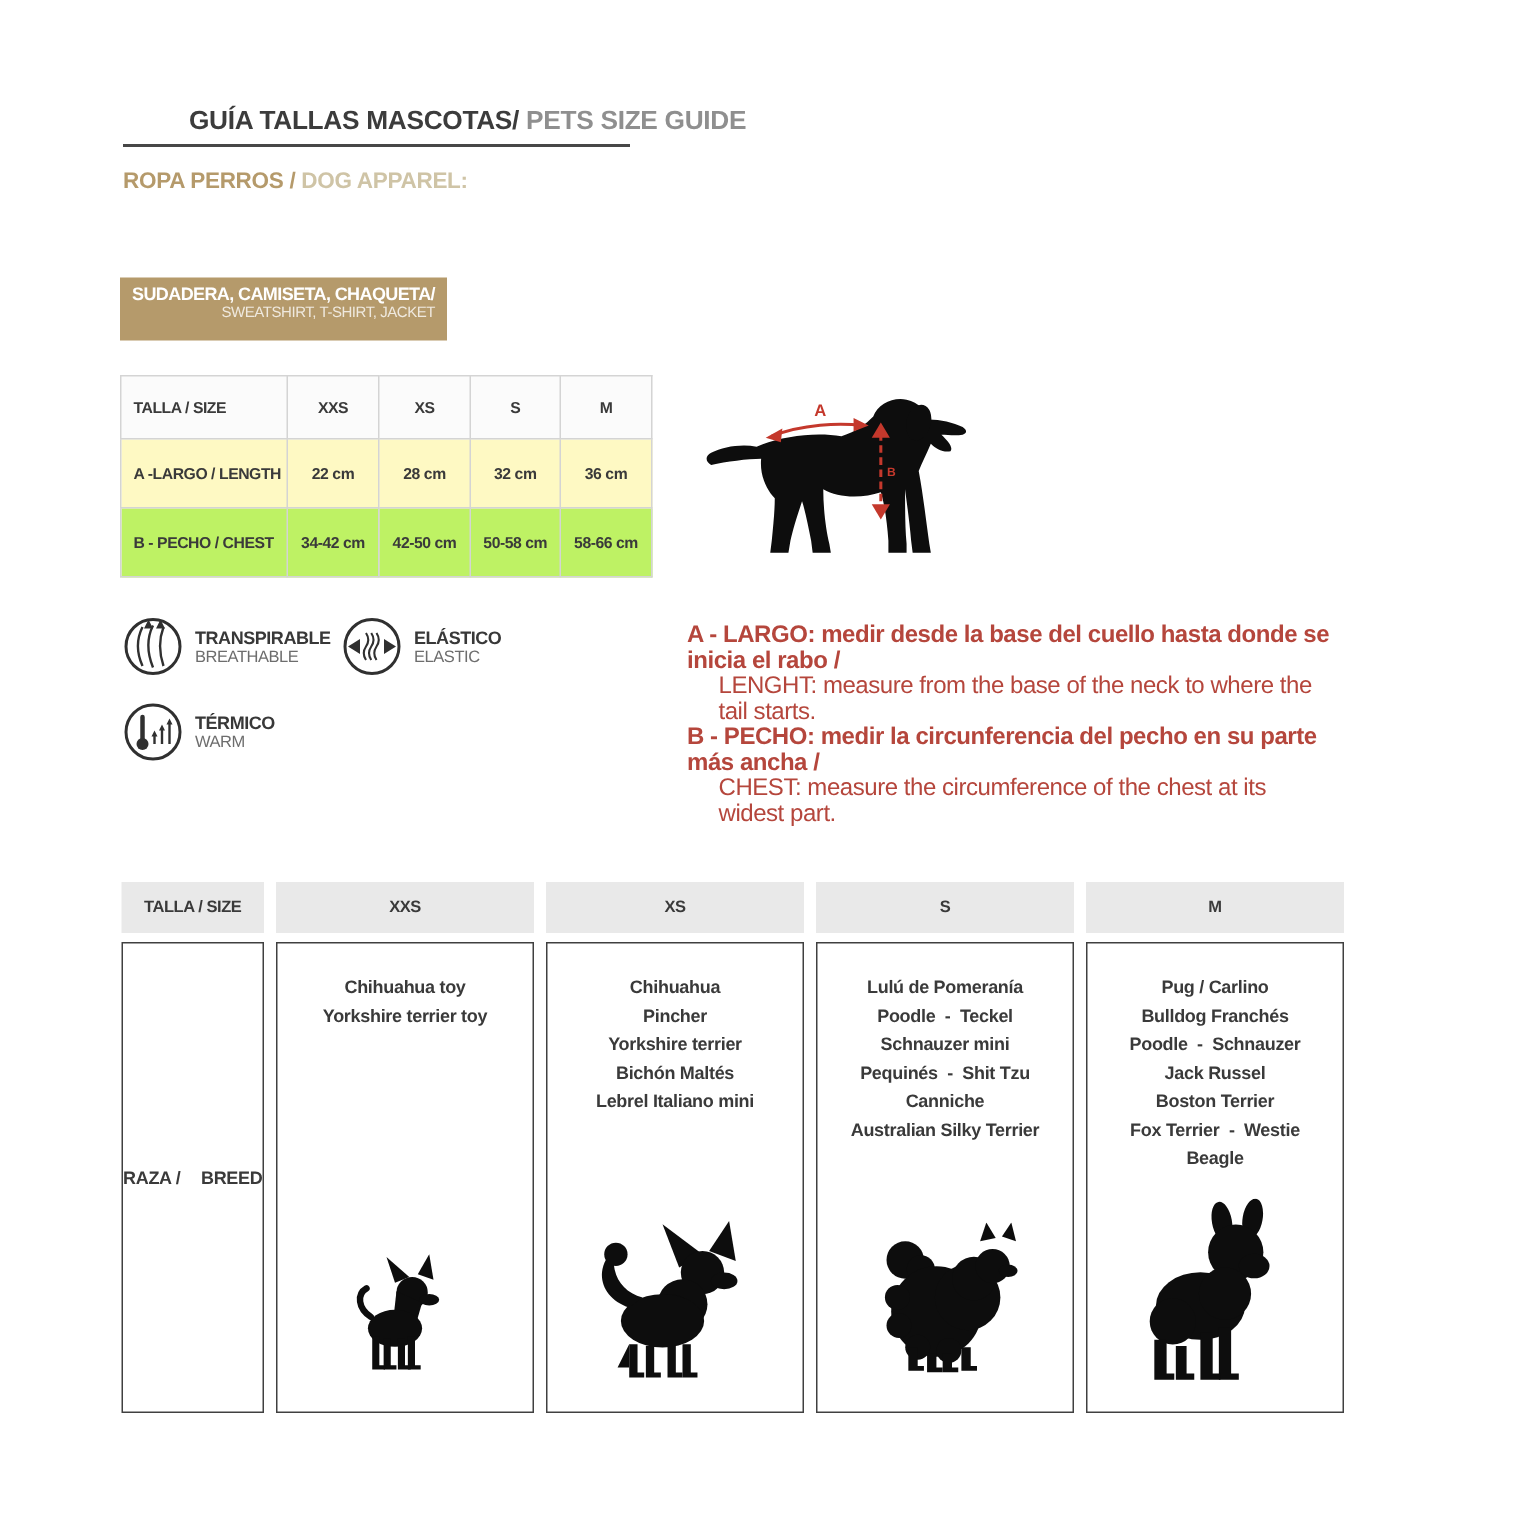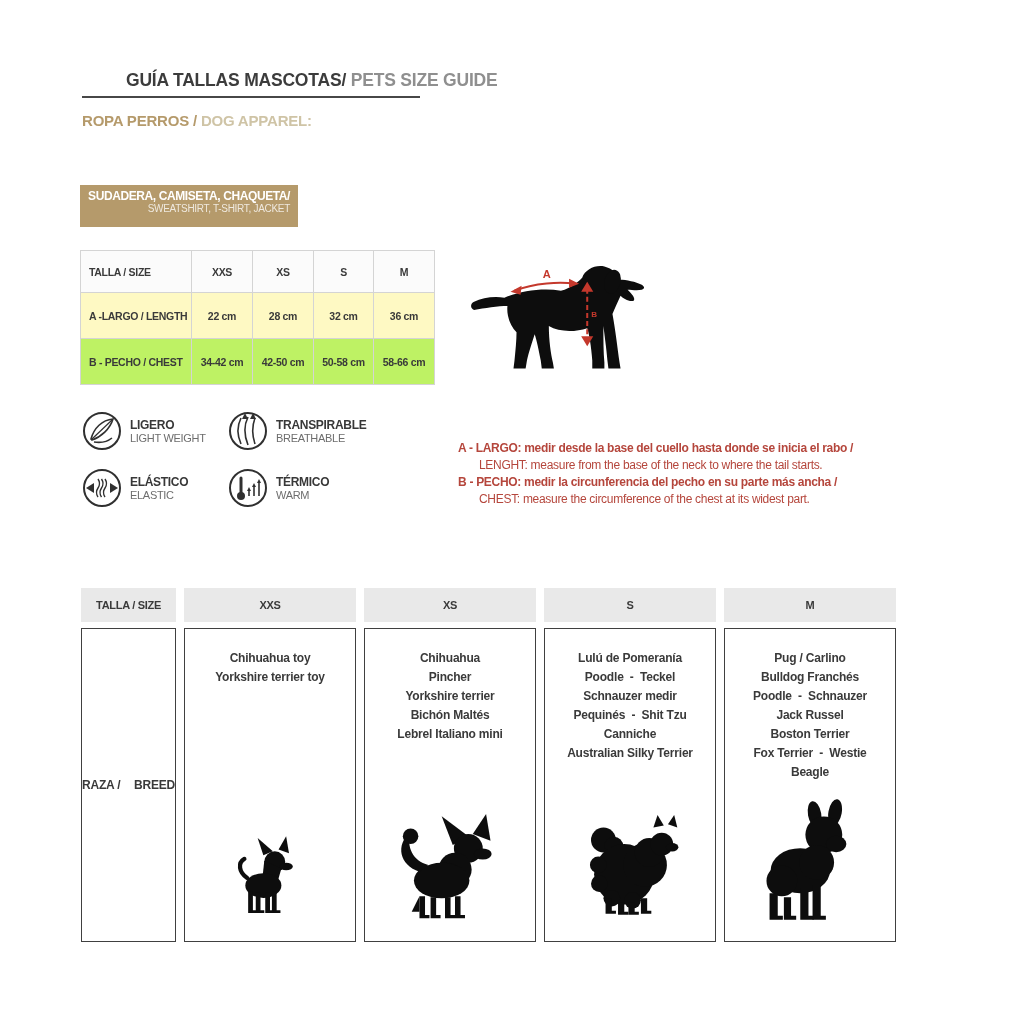--- a/index.html
+++ b/index.html
@@ -34,21 +34,21 @@
   .diagram{position:absolute;left:464px;top:254px;width:202px;height:122px;}
 
   
   .features{position:absolute;left:82px;top:411px;display:grid;grid-template-columns:146px 280px;grid-row-gap:17px;}
   .feature{display:flex;align-items:center;gap:8px;}
   .feature .ficon{width:40px;height:40px;flex:0 0 40px;}
   .feature .fname{font-size:12px;font-weight:bold;color:#383838;line-height:14px;letter-spacing:-0.3px;}
   .feature .fen{font-size:11px;color:#6d6d6d;line-height:13px;letter-spacing:-0.3px;}
 
   
-  .notes{position:absolute;left:458px;top:440px;width:430px;color:#b5463c;font-size:12px;line-height:17px;}
+  .notes{position:absolute;left:458px;top:415px;width:430px;color:#b5463c;font-size:16px;line-height:17px;}
   .note-bold{font-weight:bold;letter-spacing:-0.3px;}
   .note-normal{padding-left:21px;letter-spacing:-0.3px;}
 
   
   .breed-header{position:absolute;left:81px;top:588px;display:flex;gap:8px;}
   .breed-header .bh{background:#e9e9e9;height:34px;line-height:34px;text-align:center;
         font-size:11px;font-weight:bold;letter-spacing:-0.3px;color:#3a3a3a;}
   .breed-body{position:absolute;left:81px;top:628px;display:flex;gap:8px;height:314px;}
   .breed-col{background:#fff;border:1px solid #404040;box-sizing:border-box;position:relative;}
   .w-label{width:95px;}
@@ -129,32 +129,20 @@
         <line x1="122" y1="34" x2="122" y2="84" stroke-width="2" stroke-dasharray="5,3"></line>
         <polygon points="122,27 116,37 128,37" stroke="none"></polygon>
         <polygon points="122,91 116,81 128,81" stroke="none"></polygon>
       </g>
       <text x="126" y="62" font-size="8" font-weight="bold" fill="#c4382c">B</text>
     </svg>
   </div>
 
   <div class="features">
 
-    <div class="feature">
-      <svg class="ficon" viewBox="0 0 40 40">
-        <circle class="ikstroke" cx="20" cy="20" r="18" stroke-width="2"></circle>
-        <path class="ikstroke" d="M9,28 C12,17 20,9 31,8 C28,18 19,26 10,29 Z" stroke-width="1.6"></path>
-        <path class="ikstroke" d="M30,9 L10,28" stroke-width="1.2"></path>
-        <path class="ikstroke" d="M12,31 C18,32 25,31 30,27" stroke-width="1.6"></path>
-      </svg>
-      <div class="ftxt">
-        <div class="fname">LIGERO</div>
-        <div class="fen">LIGHT WEIGHT</div>
-      </div>
-    </div>
 
     <div class="feature">
       <svg class="ficon" viewBox="0 0 40 40">
         <circle class="ikstroke" cx="20" cy="20" r="18" stroke-width="2"></circle>
         <path class="ikstroke" d="M13,33 C9,24 9,15 13,7" stroke-width="1.6"></path>
         <path class="ikstroke" d="M20,34 C16,24 16,14 20,6" stroke-width="1.6"></path>
         <path class="ikstroke" d="M27,33 C24,24 24,15 27,7" stroke-width="1.6"></path>
         <polygon points="17,2 14,8 20,8" fill="#303030"></polygon>
         <polygon points="25,2 22,8 28,8" fill="#303030"></polygon>
       </svg>
@@ -273,21 +261,21 @@
           <path d="M40,75 h5 v16 h4 v3 h-9 z"></path>
           <polygon points="30,74 23,88 30,88"></polygon>
         </g>
       </svg>
     </div>
 
     <div class="breed-col w-size">
       <div class="breeds">
           <div class="breed-line">Lulú de Pomeranía</div>
           <div class="breed-line">Poodle  -  Teckel</div>
-          <div class="breed-line">Schnauzer medir</div>
+          <div class="breed-line">Schnauzer mini</div>
           <div class="breed-line">Pequinés  -  Shit Tzu</div>
           <div class="breed-line">Canniche</div>
           <div class="breed-line">Australian Silky Terrier</div>
         </div>
       <svg class="dogart" style="bottom:22px" width="120" height="104" viewBox="0 0 115 100">
         <g class="ink" fill="#0d0d0d">
           <circle cx="32" cy="24" r="12"></circle>
           <circle cx="42" cy="30" r="9"></circle>
           <circle cx="52" cy="57" r="29"></circle>
           <circle cx="72" cy="48" r="21"></circle>

